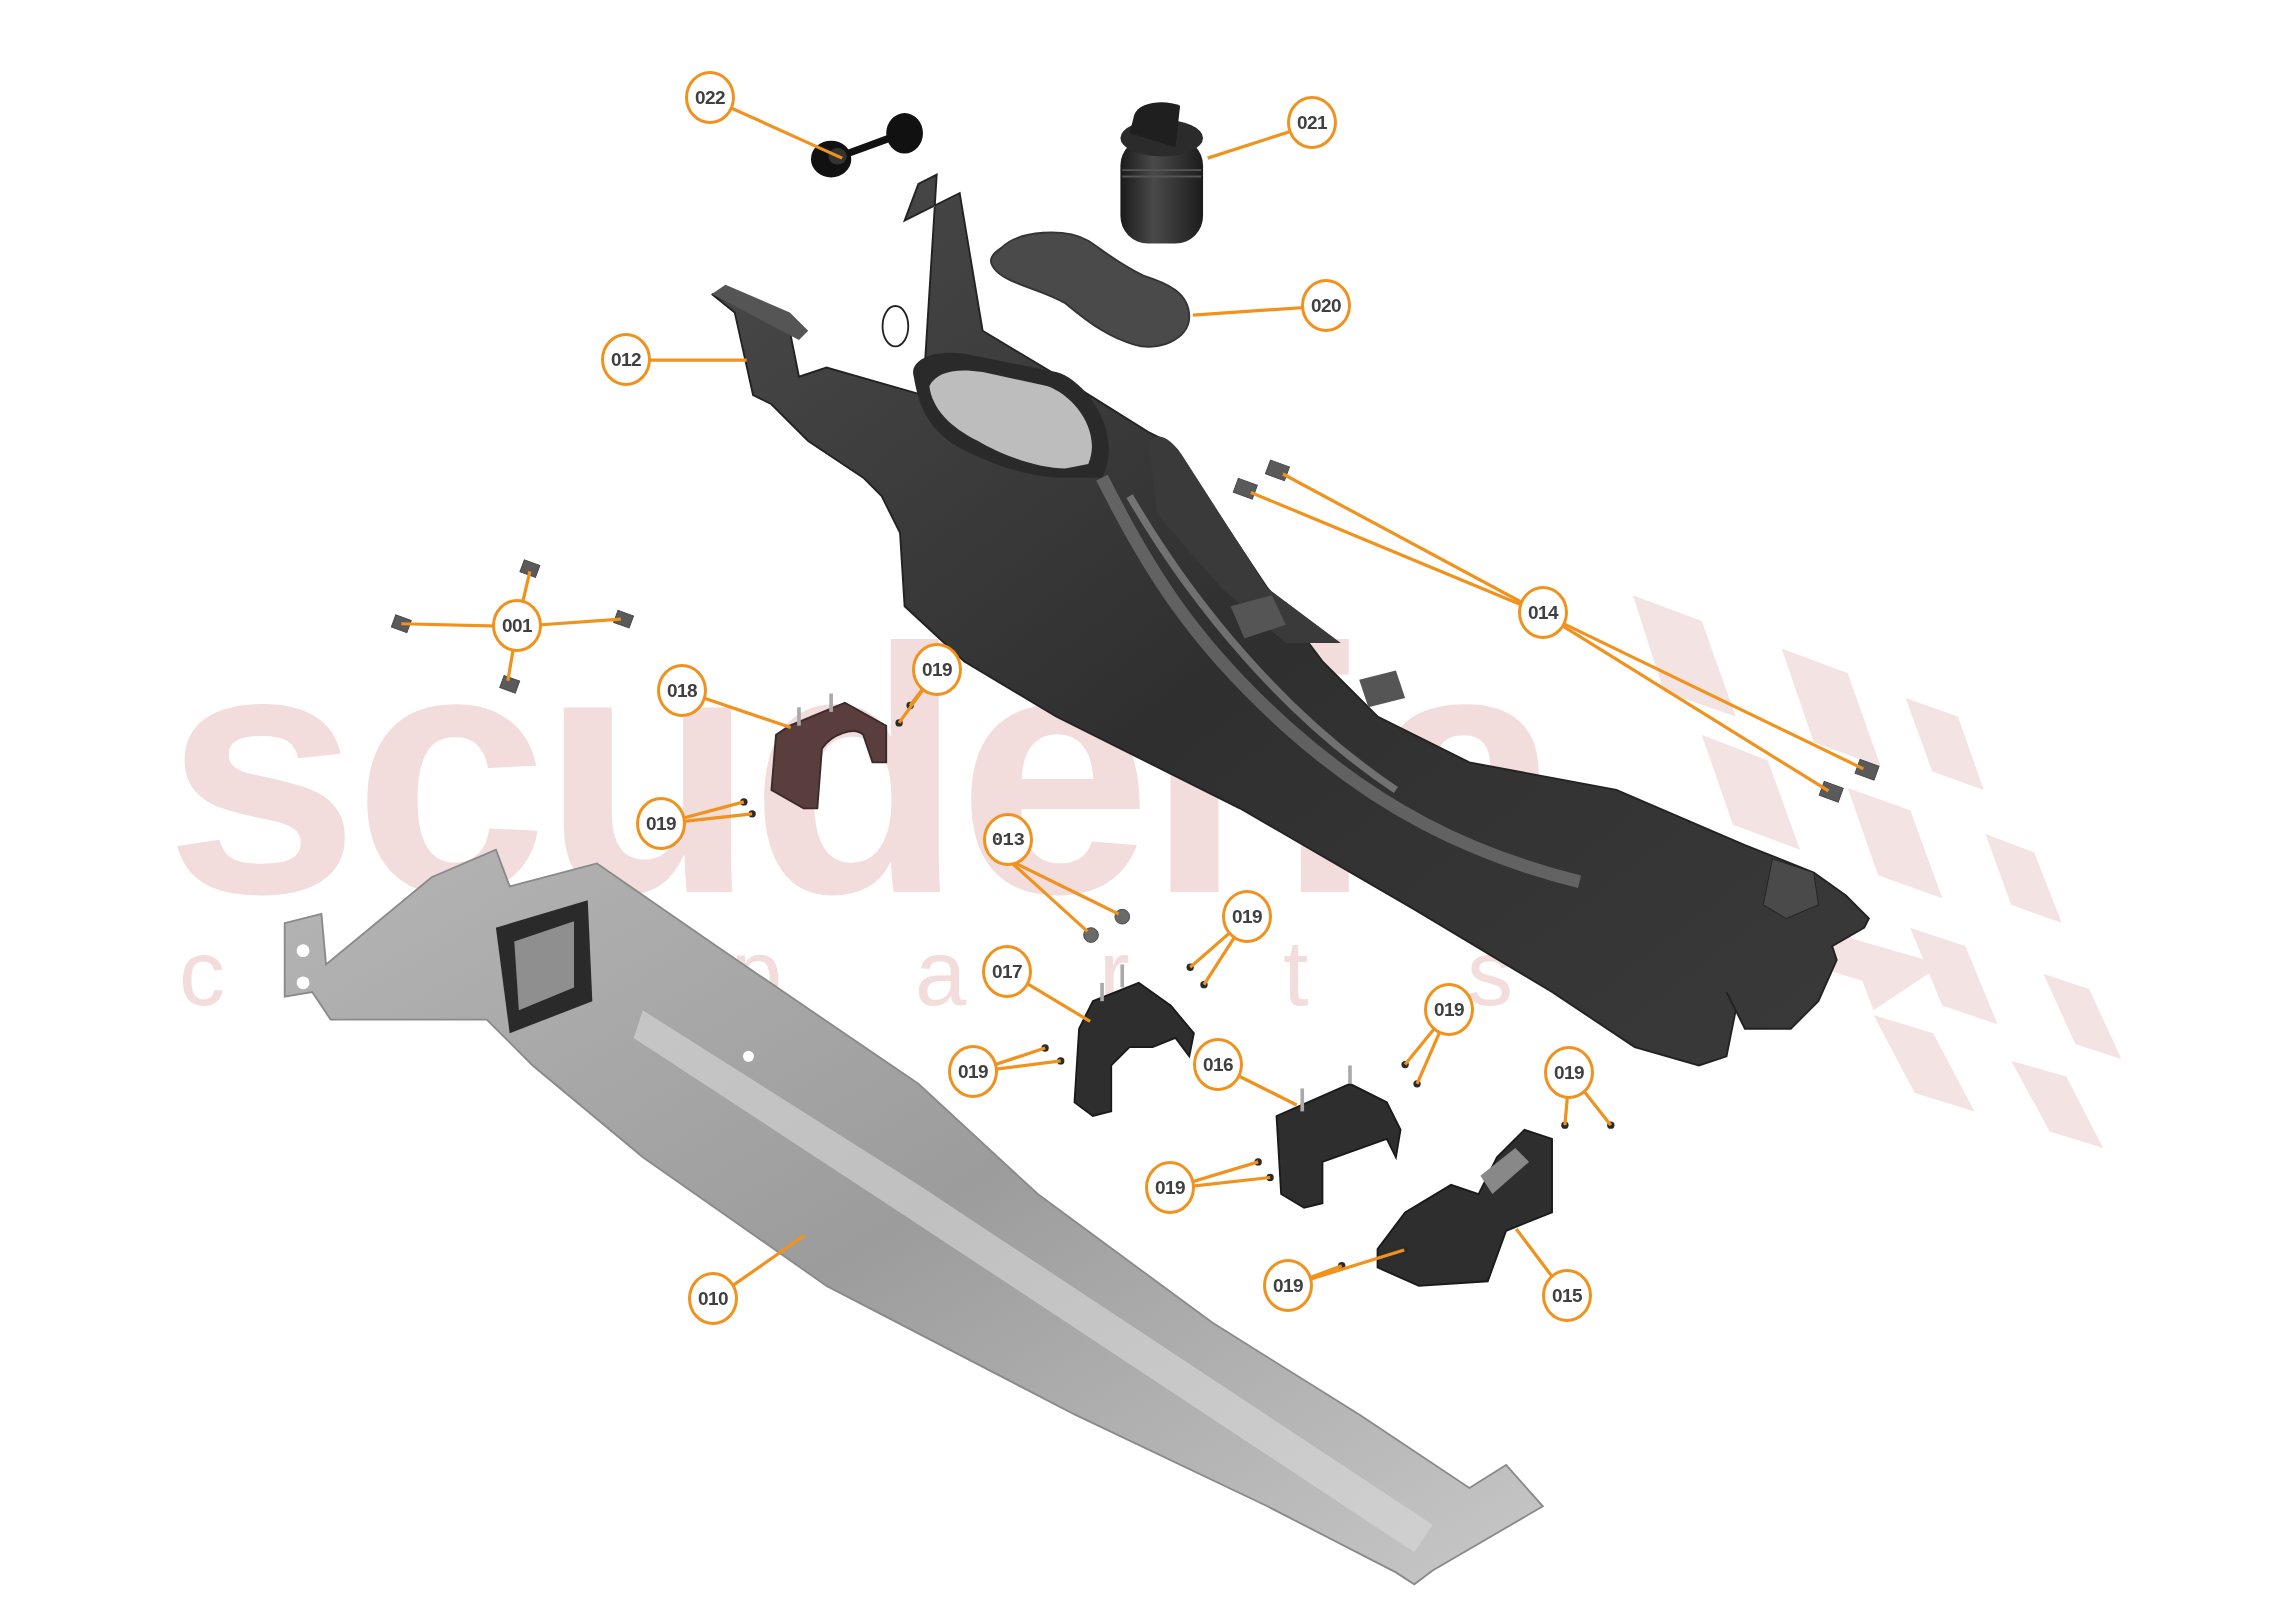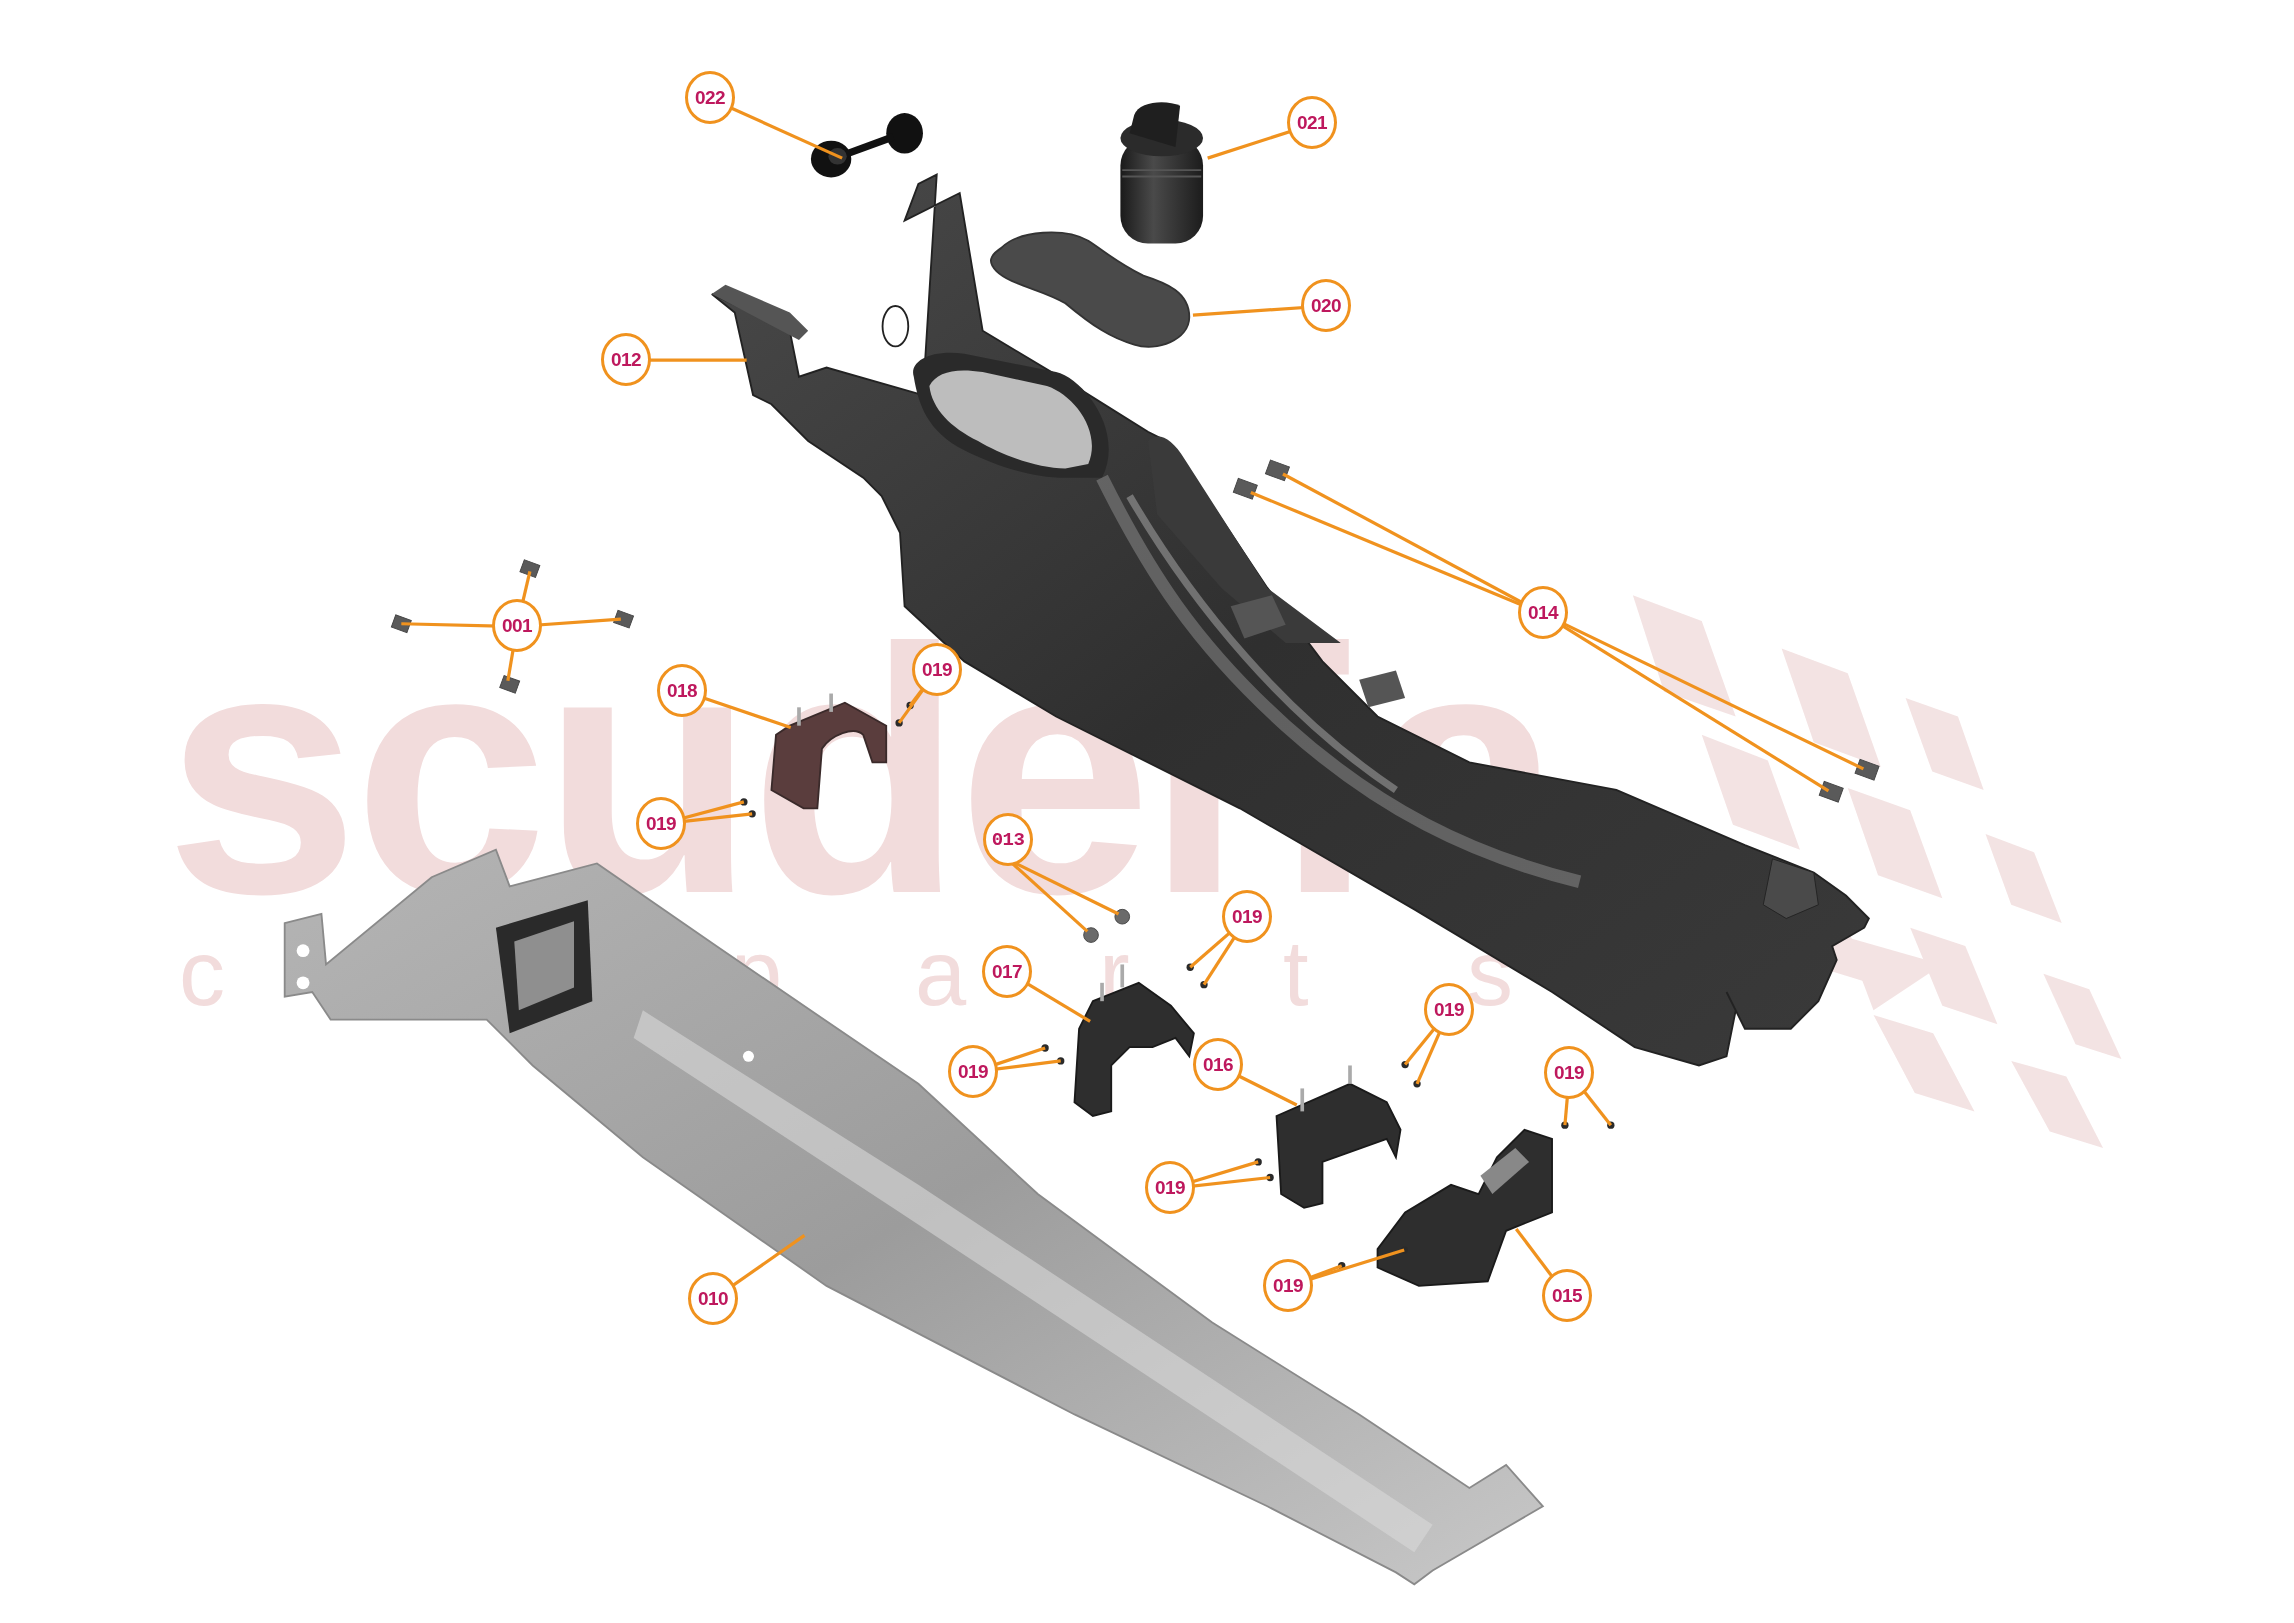--- a/index.html
+++ b/index.html
@@ -2,21 +2,21 @@
 <html style="font-size:14.7px"><head>
 <meta charset="utf-8">
 <style>
   html, body { margin:0; padding:0; background:#ffffff; }
   body { width:2295px; height:1624px; position:relative; overflow:hidden; font-family:"Liberation Sans", sans-serif; }
   #stage { position:absolute; left:0; top:0; width:2295px; height:1624px; }
   .wm-main { position:absolute; left:165px; top:597px; font-family:"Liberation Sans", sans-serif; font-weight:bold; font-size:349px; letter-spacing:-5.5px; color:#f2dcdc; line-height:1; white-space:nowrap; }
   .wm-sub { position:absolute; left:179px; top:927px; font-family:"Liberation Sans", sans-serif; font-size:92px; color:#f2dcdc; line-height:1; white-space:nowrap; letter-spacing:0; }
   .wm-sub span { display:inline-block; width:184px; }
   svg.layer { position:absolute; left:0; top:0; }
-  .callout { position:absolute; width:50px; height:53px; margin-left:-25px; margin-top:-27px; border:3.7px solid #f0921e; border-radius:50%; background:#ffffff; box-sizing:border-box; display:flex; align-items:center; justify-content:center; font-family:"Liberation Sans", sans-serif; font-weight:bold; font-size:19px; color:#be185d; letter-spacing:-0.5px; cursor:pointer; }
+  .callout { position:absolute; width:50px; height:53px; margin-left:-25px; margin-top:-27px; border:3.7px solid #f0921e; border-radius:50%; background:#ffffff; box-sizing:border-box; display:flex; align-items:center; justify-content:center; font-family:"Liberation Sans", sans-serif; font-weight:bold; font-size:19px; color:#404040; letter-spacing:-0.5px; cursor:pointer; }
 </style>
 </head>
 <body>
 
 <div id="stage">
 
   <div class="wm-main">scuderia</div>
   <div class="wm-sub">
     <span>c</span><span>a</span><span>r</span><span>p</span><span>a</span><span>r</span><span>t</span><span>s</span>
   </div>

